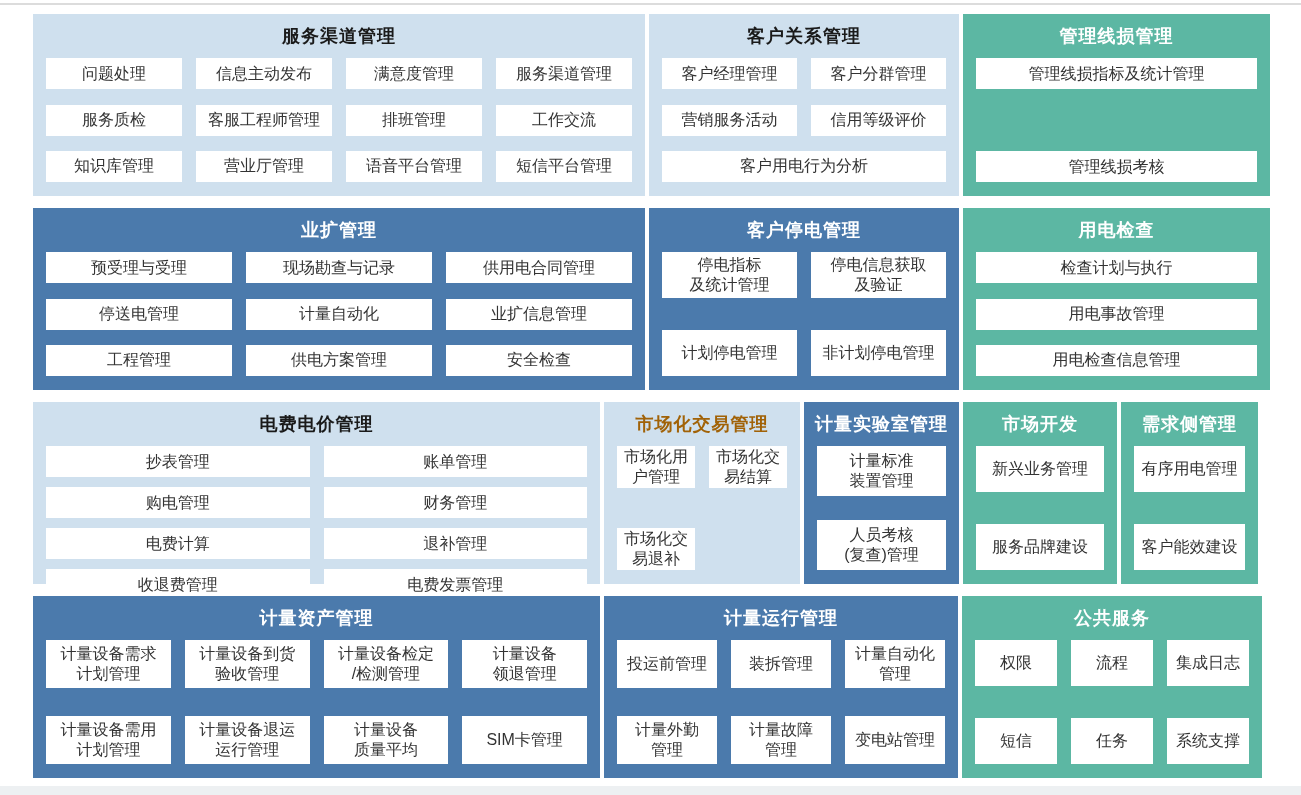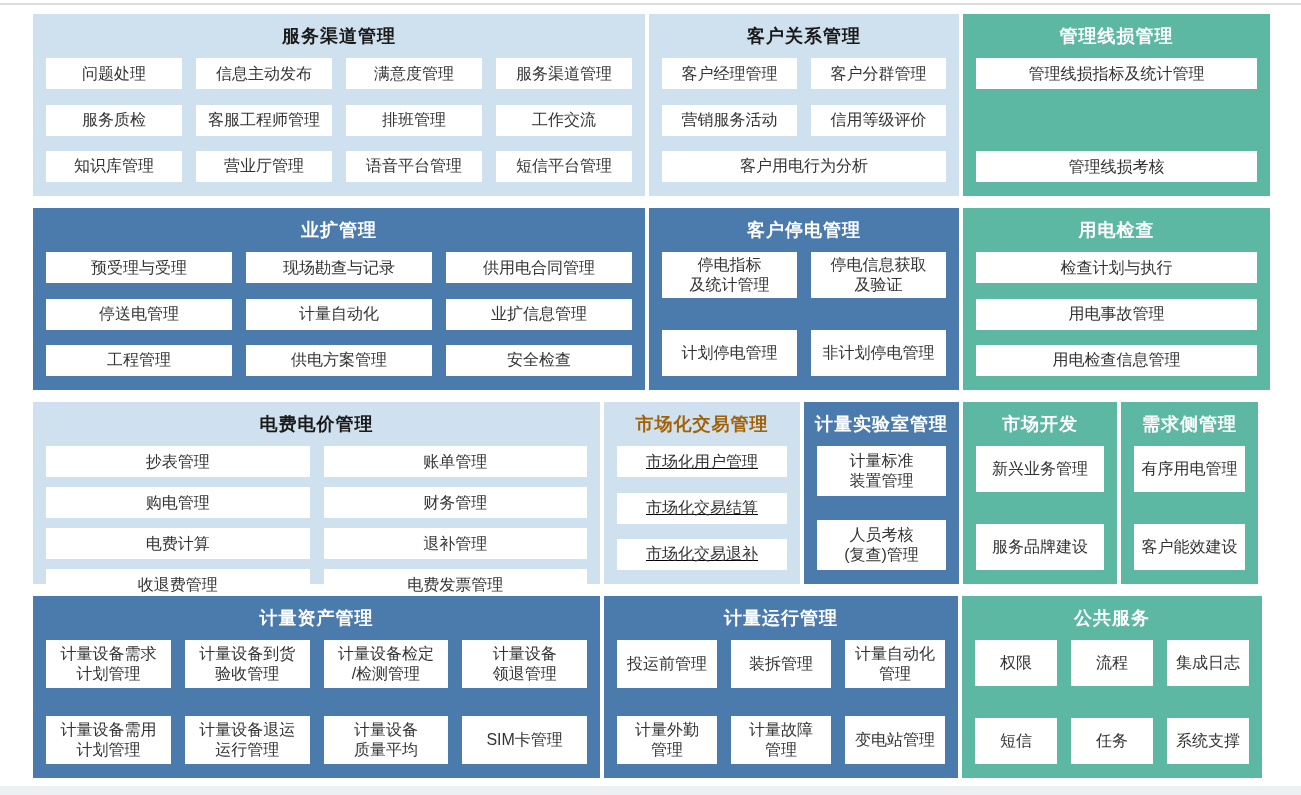--- a/index.html
+++ b/index.html
@@ -120,21 +120,21 @@
           <div class="item">收退费管理</div>
           <div class="item">电费发票管理</div>
           <div class="item">电费核查</div>
           <div class="item">费控管理</div>
           <div class="item">欠费管理</div>
           <div class="item">报表管理</div>
         </div>
       </section>
       <section class="block" style="flex: 0 0 196px; background: rgb(207, 224, 238);">
         <div class="block-title" style="color: #a16207;">市场化交易管理</div>
-        <div class="items" style="grid-template-columns: repeat(1, 1fr); text-decoration: underline; --imh: 31px;">
+        <div class="items" style="grid-template-columns: repeat(2, 1fr); --imh: 31px;">
           <div class="item">市场化用户管理</div>
           <div class="item">市场化交易结算</div>
           <div class="item">市场化交易退补</div>
         </div>
       </section>
       <section class="block" style="flex: 0 0 155px; background: rgb(75, 122, 172);">
         <div class="block-title" style="color: rgb(255, 255, 255);">计量实验室管理</div>
         <div class="items" style="grid-template-columns: repeat(1, 1fr); --imh: 50px;">
           <div class="item">计量标准
 装置管理</div>

